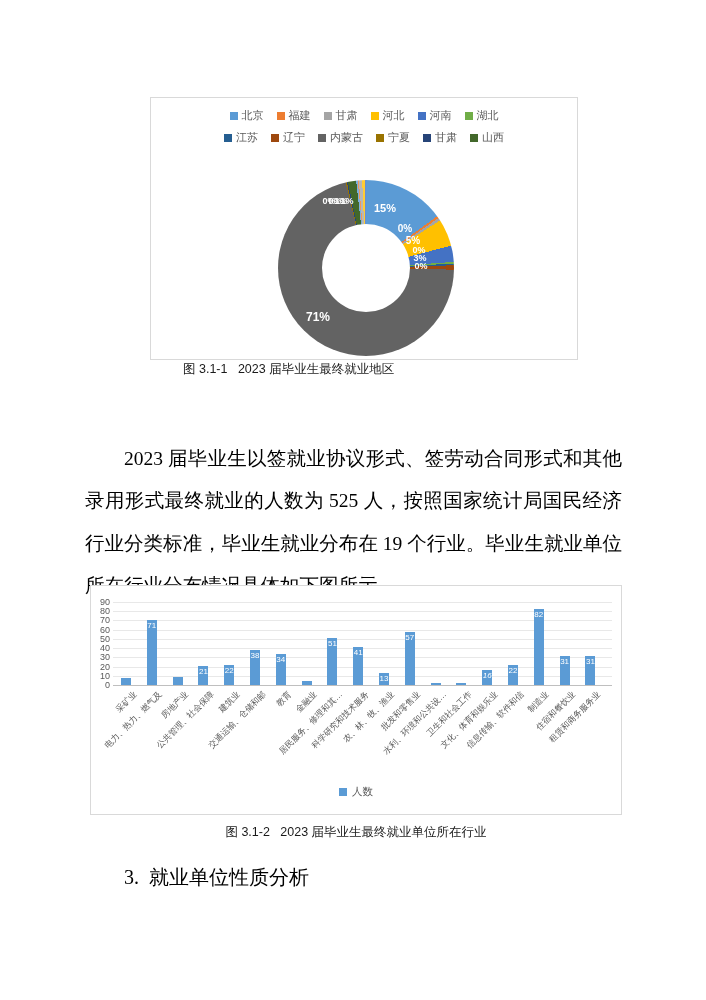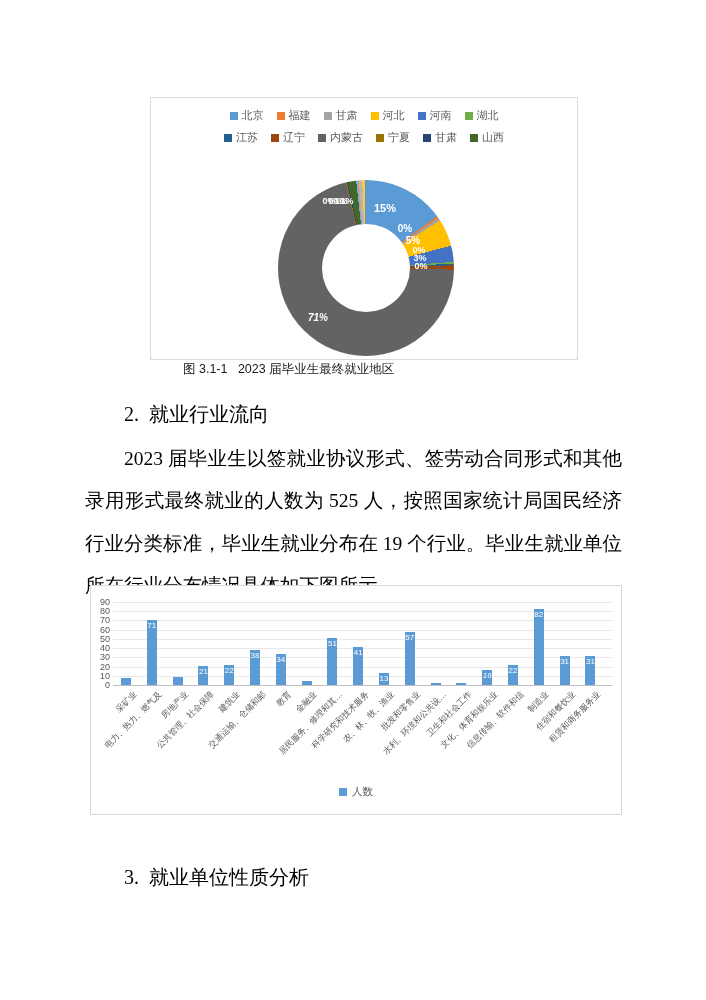--- a/index.html
+++ b/index.html
@@ -101,31 +101,30 @@
 
     <div class="donut-hole"></div>
       </div>
     <div id="donut-labels">
         <div class="pie-label" style="left: 234px; top: 110px; font-size: 11px;">15%</div>
         <div class="pie-label" style="left: 254px; top: 130px; font-size: 10px;">0%</div>
         <div class="pie-label" style="left: 262px; top: 142px; font-size: 10px;">5%</div>
         <div class="pie-label" style="left: 268px; top: 152px; font-size: 9px;">0%</div>
         <div class="pie-label" style="left: 269px; top: 160px; font-size: 9px;">3%</div>
         <div class="pie-label" style="left: 270px; top: 168px; font-size: 9px;">0%</div>
-        <div class="pie-label" style="left: 167px; top: 219px; font-size: 10px; font-style: italic;">71%</div>
+        <div class="pie-label" style="left: 167px; top: 219px; font-size: 12px;">71%</div>
         <div class="pie-label" style="left: 178px; top: 103px; font-size: 9px;">0%</div>
         <div class="pie-label" style="left: 184px; top: 103px; font-size: 9px;">0%</div>
         <div class="pie-label" style="left: 190px; top: 103px; font-size: 9px;">1%</div>
         <div class="pie-label" style="left: 196px; top: 103px; font-size: 9px;">1%</div>
       </div>
   </div>
 
   <div class="figure-caption" style="left:183px;top:361px;text-align:right;">图 3.1-1   2023 届毕业生最终就业地区</div>
 
-  <div class="doc-heading" style="left:124px;top:401px;">2.  就业行业流向</div>
 
   <div class="doc-para">2023 届毕业生以签就业协议形式、签劳动合同形式和其他录用形式最终就业的人数为 525 人，按照国家统计局国民经济行业分类标准，毕业生就业分布在 19 个行业。毕业生就业单位所在行业分布情况具体如下图所示。</div>
 
   <div class="chart-box" id="chart2">
     <div id="bar-plot">
         <div class="grid-line axis-line" style="top: 99px;"></div>
         <div class="y-lbl" style="top: 94px;">0</div>
         <div class="grid-line" style="top: 89.7778px;"></div>
         <div class="y-lbl" style="top: 84.7778px;">10</div>
         <div class="grid-line" style="top: 80.5556px;"></div>
@@ -234,16 +233,17 @@
         <div class="cat-anchor" style="left: 504.4px;">
           <span>租赁和商务服务业</span>
         </div>
       </div>
     <div class="bc-legend">
       <span class="lg-sw" style="background:#5B9BD5"></span>
       <span>人数</span>
     </div>
   </div>
 
+  <div class="figure-caption" style="left:90px;top:824px;width:532px;text-align:center;">图 3.1-2   2023 届毕业生最终就业单位所在行业</div>
 
   <div class="doc-heading" style="left:124px;top:864px;">3.  就业单位性质分析</div>
 
 </div>
 
 </body></html>

